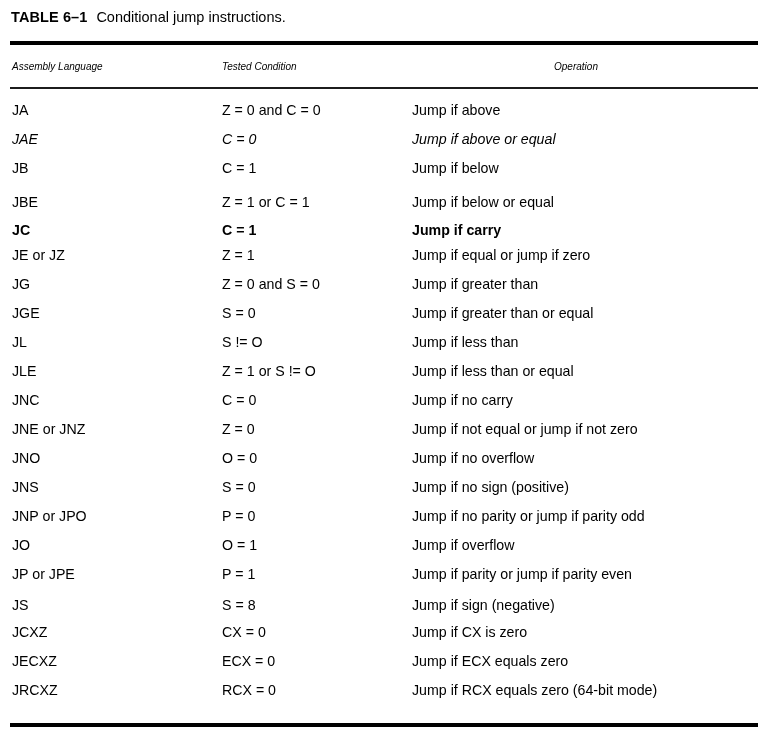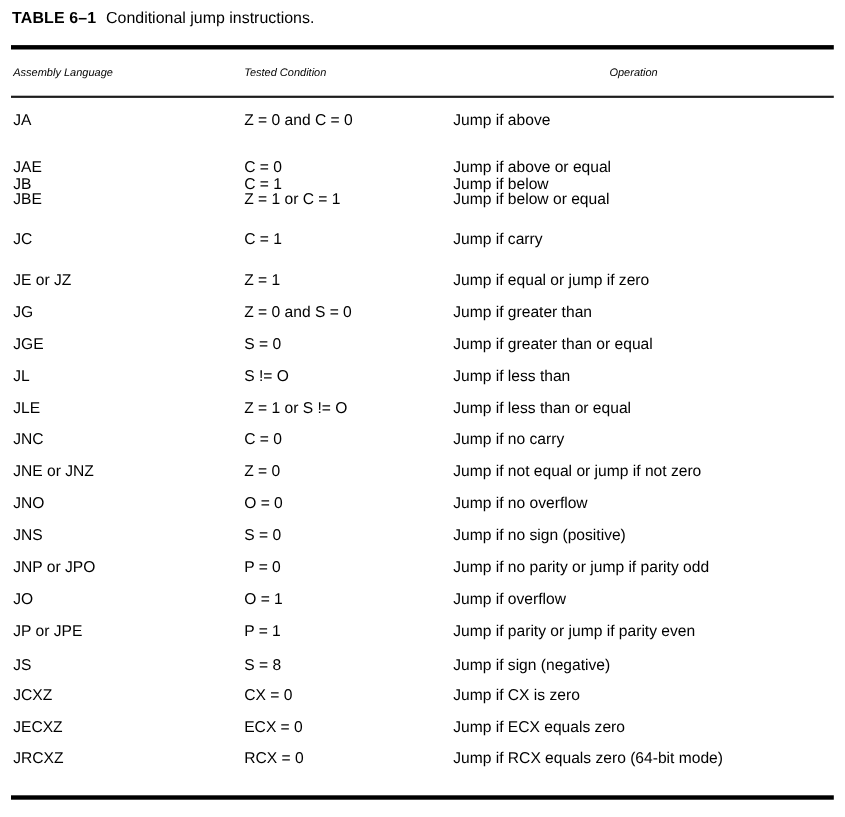--- a/index.html
+++ b/index.html
@@ -103,36 +103,36 @@
   <div class="head-cell op">Operation</div>
 
   <div class="rule rule-head"></div>
 
   <div id="table-body">
       <div class="row" style="top: 96px;">
         <div class="body-cell col-1">JA</div>
         <div class="body-cell col-2">Z = 0 and C = 0</div>
         <div class="body-cell col-3">Jump if above</div>
       </div>
-      <div class="row" style="top: 138px;">
+      <div class="row" style="top: 125px; font-style: italic;">
         <div class="body-cell col-1">JAE</div>
         <div class="body-cell col-2">C = 0</div>
         <div class="body-cell col-3">Jump if above or equal</div>
       </div>
       <div class="row" style="top: 154px;">
         <div class="body-cell col-1">JB</div>
         <div class="body-cell col-2">C = 1</div>
         <div class="body-cell col-3">Jump if below</div>
       </div>
-      <div class="row" style="top: 167px;">
+      <div class="row" style="top: 188px;">
         <div class="body-cell col-1">JBE</div>
         <div class="body-cell col-2">Z = 1 or C = 1</div>
         <div class="body-cell col-3">Jump if below or equal</div>
       </div>
-      <div class="row" style="top: 204px;">
+      <div class="row" style="top: 216px; font-weight: bold;">
         <div class="body-cell col-1">JC</div>
         <div class="body-cell col-2">C = 1</div>
         <div class="body-cell col-3">Jump if carry</div>
       </div>
       <div class="row" style="top: 241px;">
         <div class="body-cell col-1">JE or JZ</div>
         <div class="body-cell col-2">Z = 1</div>
         <div class="body-cell col-3">Jump if equal or jump if zero</div>
       </div>
       <div class="row" style="top: 270px;">

